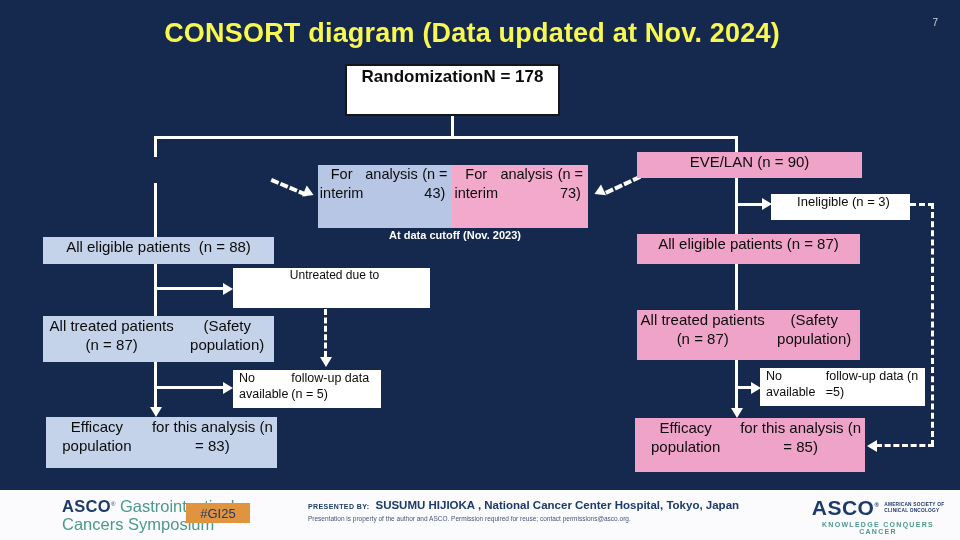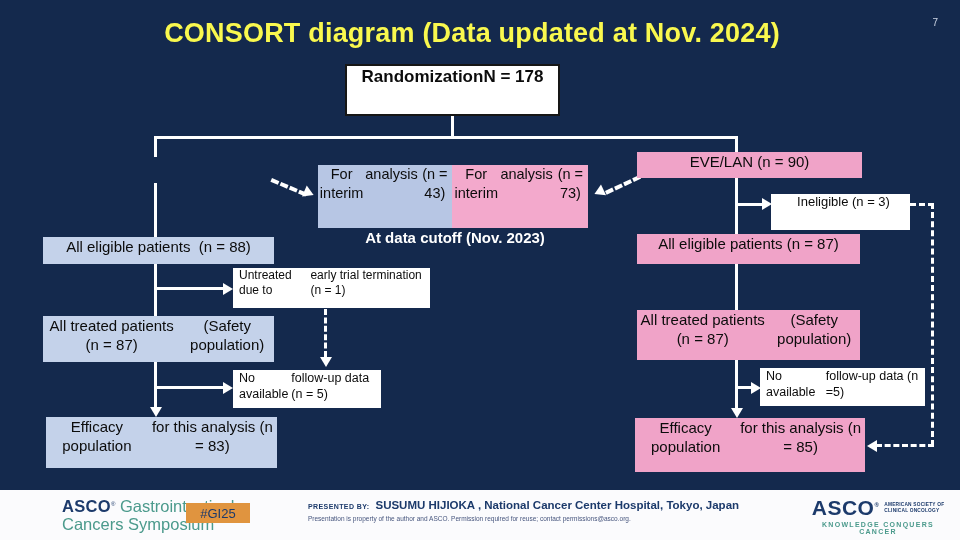--- a/index.html
+++ b/index.html
@@ -31,21 +31,21 @@
   .dash-v { position:absolute; border-left:3px dashed #FFFFFF; }
   .diag { position:absolute; border-top:4px dashed #FFFFFF; transform-origin:0 0; }
 
   .arr { position:absolute; width:0; height:0; }
   .arr-r { border-top:6px solid transparent; border-bottom:6px solid transparent; border-left:10px solid #fff; }
   .arr-l { border-top:6px solid transparent; border-bottom:6px solid transparent; border-right:10px solid #fff; }
   .arr-d { border-left:6px solid transparent; border-right:6px solid transparent; border-top:10px solid #fff; }
 
   .cutoff {
     position:absolute; left:300px; top:229px; width:310px; text-align:center;
-    color:#fff; font-weight:bold; font-size:15px;
+    color:#fff; font-weight:bold; font-size:11px;
   }
 
   
   .footer { position:absolute; left:0; top:490px; width:960px; height:50px; background:#FBFBFD; }
   .symlogo { position:absolute; left:62px; top:7px; font-size:16.5px; line-height:1.12; color:var(--teal,#4B9A8C); }
   .symlogo .asco { color:var(--navy,#1C3A6B); font-weight:bold; letter-spacing:.3px; }
   .symlogo sup { font-size:6px; color:var(--navy,#1C3A6B); }
   .gi25 {
     position:absolute; left:186px; top:13px; width:64px; height:20px;
     background:var(--orange,#E0943F); color:var(--navy,#1C3A6B);
@@ -128,39 +128,38 @@
     <div>(n = 73)</div>
   </div>
   <div class="cutoff">At data cutoff (Nov. 2023)</div>
 
   <div class="box bluebox" style="left:43px;top:237px;width:231px;height:27px;font-size:15px;">
     <div>All eligible patients  (n = 88)</div>
   </div>
 
   <div class="box whitebox left-text" style="left:233px;top:268px;width:197px;height:40px;font-size:12px;">
     <div>Untreated due to</div>
-    <div>early trial termination (n = 1)</div>
   </div>
 
   <div class="box bluebox" style="left:43px;top:316px;width:231px;height:46px;font-size:15px;">
     <div>All treated patients  (n = 87)</div>
     <div>(Safety population)</div>
   </div>
 
   <div class="box whitebox left-text" style="left:233px;top:370px;width:148px;height:38px;font-size:12.5px;">
     <div>No available</div>
     <div>follow-up data (n = 5)</div>
   </div>
 
   <div class="box bluebox" style="left:46px;top:417px;width:231px;height:51px;font-size:15px;">
     <div>Efficacy population</div>
     <div>for this analysis (n = 83)</div>
   </div>
 
-  <div class="box whitebox left-text" style="left:771px;top:194px;width:139px;height:36px;font-size:13px;">
+  <div class="box whitebox left-text" style="left:771px;top:194px;width:139px;height:26px;font-size:13px;">
     <div>Ineligible (n = 3)</div>
   </div>
 
   <div class="box pinkbox" style="left:637px;top:234px;width:223px;height:30px;font-size:15px;">
     <div>All eligible patients (n = 87)</div>
   </div>
 
   <div class="box pinkbox" style="left:637px;top:310px;width:223px;height:50px;font-size:15px;">
     <div>All treated patients (n = 87)</div>
     <div>(Safety population)</div>

